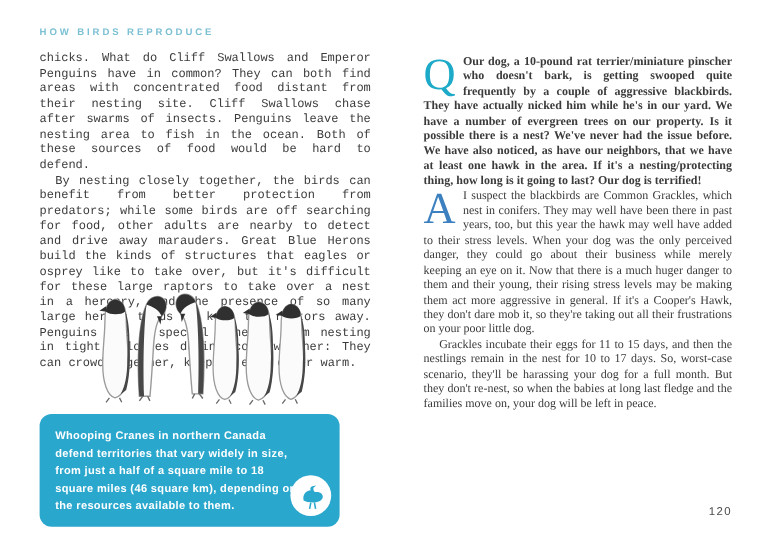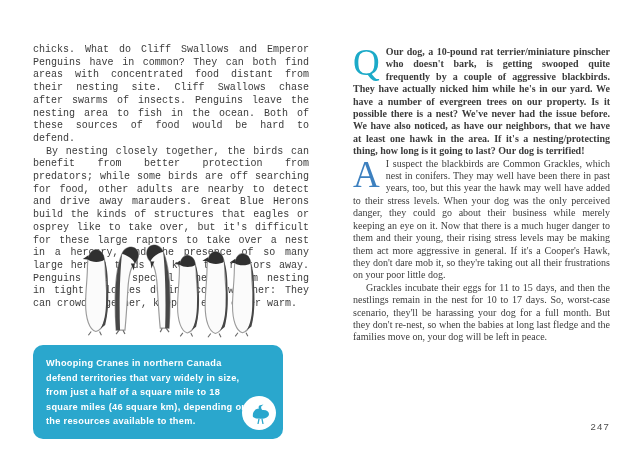--- a/index.html
+++ b/index.html
@@ -70,20 +70,21 @@
   .dropcap-q{color:#1caac8;}
   .dropcap-a{color:#3d80bf;}
   .answer-start{margin-top:1px;}
 </style>
 </head>
 <body>
 
 <div class="spread">
 
   <div class="page page-left">
+    <div class="running-head">HOW BIRDS REPRODUCE</div>
 
     <div class="body-copy">
       <p>chicks. What do Cliff Swallows and Emperor Penguins have in common? They can both find areas with concentrated food distant from their nesting site. Cliff Swallows chase after swarms of insects. Penguins leave the nesting area to fish in the ocean. Both of these sources of food would be hard to defend.</p>
       <p class="indent">By nesting closely together, the birds can benefit from better protection from predators; while some birds are off searching for food, other adults are nearby to detect and drive away marauders. Great Blue Herons build the kinds of structures that eagles or osprey like to take over, but it's difficult for these large raptors to take over a nest in a heronry, and the presence of so many large herons tends to keep the raptors away. Penguins get a special benefit from nesting in tight colonies during cold weather: They can crowd together, keeping each other warm.</p>
     </div>
 
     <div class="illustration">
       <svg width="185" height="98" viewBox="0 0 185 100">
         <defs>
           <g id="peng">
@@ -128,16 +129,16 @@
     <div class="qa-block">
       <p>
         <span class="dropcap dropcap-q">Q</span><span class="question-text">Our dog, a 10-pound rat terrier/miniature pinscher who doesn't bark, is getting swooped quite frequently by a couple of aggressive blackbirds. They have actually nicked him while he's in our yard. We have a number of evergreen trees on our property. Is it possible there is a nest? We've never had the issue before. We have also noticed, as have our neighbors, that we have at least one hawk in the area. If it's a nesting/protecting thing, how long is it going to last? Our dog is terrified!</span>
       </p>
       <p class="answer-start">
         <span class="dropcap dropcap-a">A</span><span>I suspect the blackbirds are Common Grackles, which nest in conifers. They may well have been there in past years, too, but this year the hawk may well have added to their stress levels. When your dog was the only perceived danger, they could go about their business while merely keeping an eye on it. Now that there is a much huger danger to them and their young, their rising stress levels may be making them act more aggressive in general. If it's a Cooper's Hawk, they don't dare mob it, so they're taking out all their frustrations on your poor little dog.</span>
       </p>
       <p class="indent">Grackles incubate their eggs for 11 to 15 days, and then the nestlings remain in the nest for 10 to 17 days. So, worst-case scenario, they'll be harassing your dog for a full month. But they don't re-nest, so when the babies at long last fledge and the families move on, your dog will be left in peace.</p>
     </div>
 
-    <div class="folio folio-right">247</div>
+    <div class="folio folio-right">120</div>
   </div>
 
 </div>
 
 </body></html>

